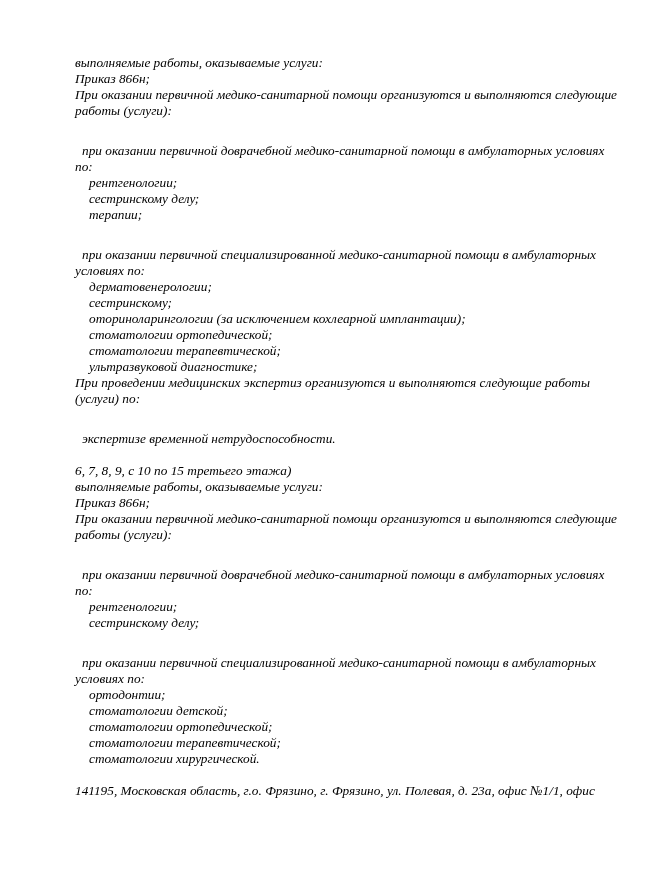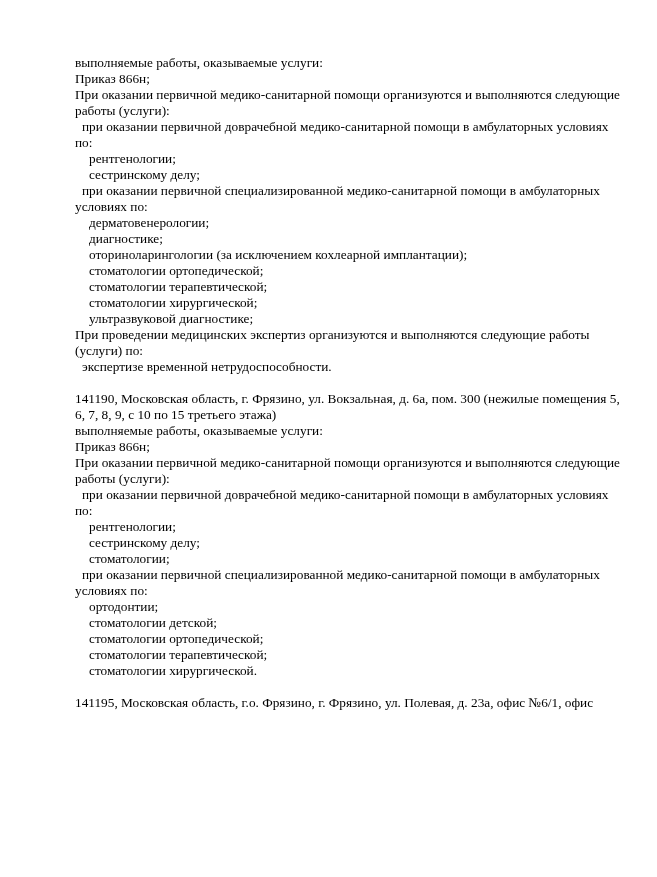--- a/index.html
+++ b/index.html
@@ -19,71 +19,70 @@
     .page {
       position: absolute;
       left: 75px;
       top: 55px;
       width: 560px;
     }
     .line {
       height: 16px;
       line-height: 16px;
       white-space: pre;
+      font-style: italic;
     }
     .l0 { padding-left: 0; }
-    .l1 { padding-left: 7px; }
+    .l1 { padding-left: 7px; margin-top: 24px; }
     .l2 { padding-left: 14px; }
     .blank { height: 16px; }
     .block { margin: 0; }
   </style>
 </head>
 <body>
 
 <div class="page" id="page">
     <div class="block">
       <div class="line l0">выполняемые работы, оказываемые услуги:</div>
       <div class="line l0">Приказ 866н;</div>
       <div class="line l0">При оказании первичной медико-санитарной помощи организуются и выполняются следующие</div>
       <div class="line l0">работы (услуги):</div>
       <div class="line l1">при оказании первичной доврачебной медико-санитарной помощи в амбулаторных условиях</div>
       <div class="line l0">по:</div>
       <div class="line l2">рентгенологии;</div>
       <div class="line l2">сестринскому делу;</div>
+      <div class="line l2">терапии;</div>
       <div class="line l1">при оказании первичной специализированной медико-санитарной помощи в амбулаторных</div>
       <div class="line l0">условиях по:</div>
       <div class="line l2">дерматовенерологии;</div>
-      <div class="line l2">диагностике;</div>
+      <div class="line l2">сестринскому;</div>
       <div class="line l2">оториноларингологии (за исключением кохлеарной имплантации);</div>
       <div class="line l2">стоматологии ортопедической;</div>
       <div class="line l2">стоматологии терапевтической;</div>
-      <div class="line l2">стоматологии хирургической;</div>
       <div class="line l2">ультразвуковой диагностике;</div>
       <div class="line l0">При проведении медицинских экспертиз организуются и выполняются следующие работы</div>
       <div class="line l0">(услуги) по:</div>
       <div class="line l1">экспертизе временной нетрудоспособности.</div>
     </div>
     <div class="blank"></div>
     <div class="block">
-      <div class="line l0">141190, Московская область, г. Фрязино, ул. Вокзальная, д. 6а, пом. 300 (нежилые помещения 5,</div>
       <div class="line l0">6, 7, 8, 9, с 10 по 15 третьего этажа)</div>
       <div class="line l0">выполняемые работы, оказываемые услуги:</div>
       <div class="line l0">Приказ 866н;</div>
       <div class="line l0">При оказании первичной медико-санитарной помощи организуются и выполняются следующие</div>
       <div class="line l0">работы (услуги):</div>
       <div class="line l1">при оказании первичной доврачебной медико-санитарной помощи в амбулаторных условиях</div>
       <div class="line l0">по:</div>
       <div class="line l2">рентгенологии;</div>
       <div class="line l2">сестринскому делу;</div>
-      <div class="line l2">стоматологии;</div>
       <div class="line l1">при оказании первичной специализированной медико-санитарной помощи в амбулаторных</div>
       <div class="line l0">условиях по:</div>
       <div class="line l2">ортодонтии;</div>
       <div class="line l2">стоматологии детской;</div>
       <div class="line l2">стоматологии ортопедической;</div>
       <div class="line l2">стоматологии терапевтической;</div>
       <div class="line l2">стоматологии хирургической.</div>
     </div>
     <div class="blank"></div>
     <div class="block">
-      <div class="line l0">141195, Московская область, г.о. Фрязино, г. Фрязино, ул. Полевая, д. 23а, офис №6/1, офис</div>
+      <div class="line l0">141195, Московская область, г.о. Фрязино, г. Фрязино, ул. Полевая, д. 23а, офис №1/1, офис</div>
     </div>
   </div>
 
 </body></html>

